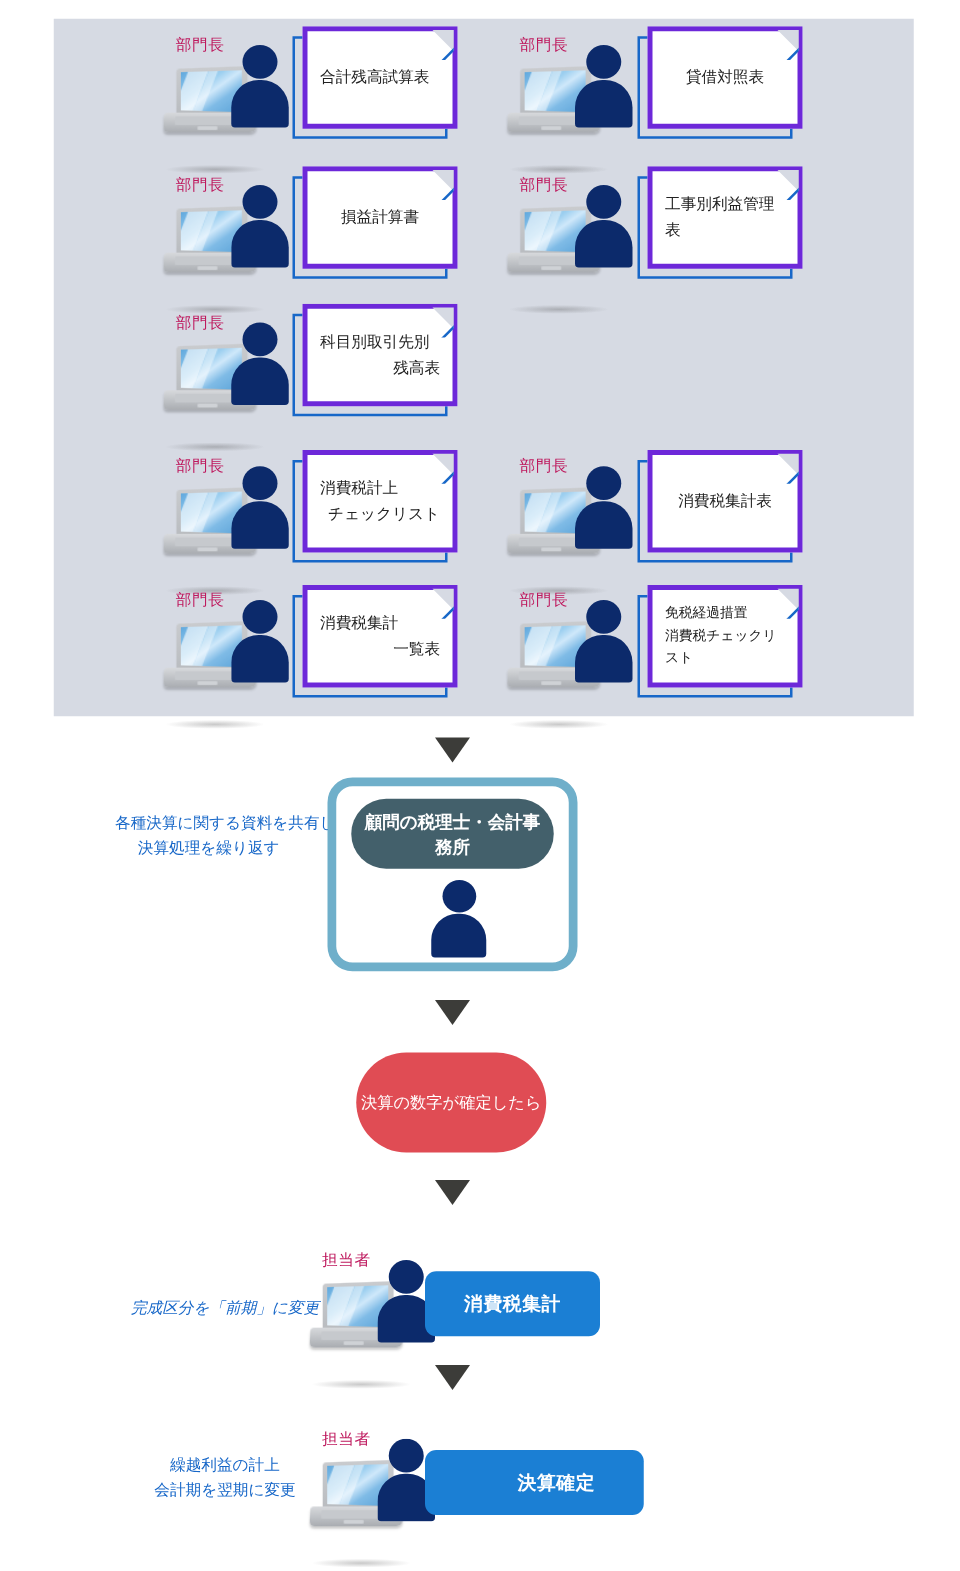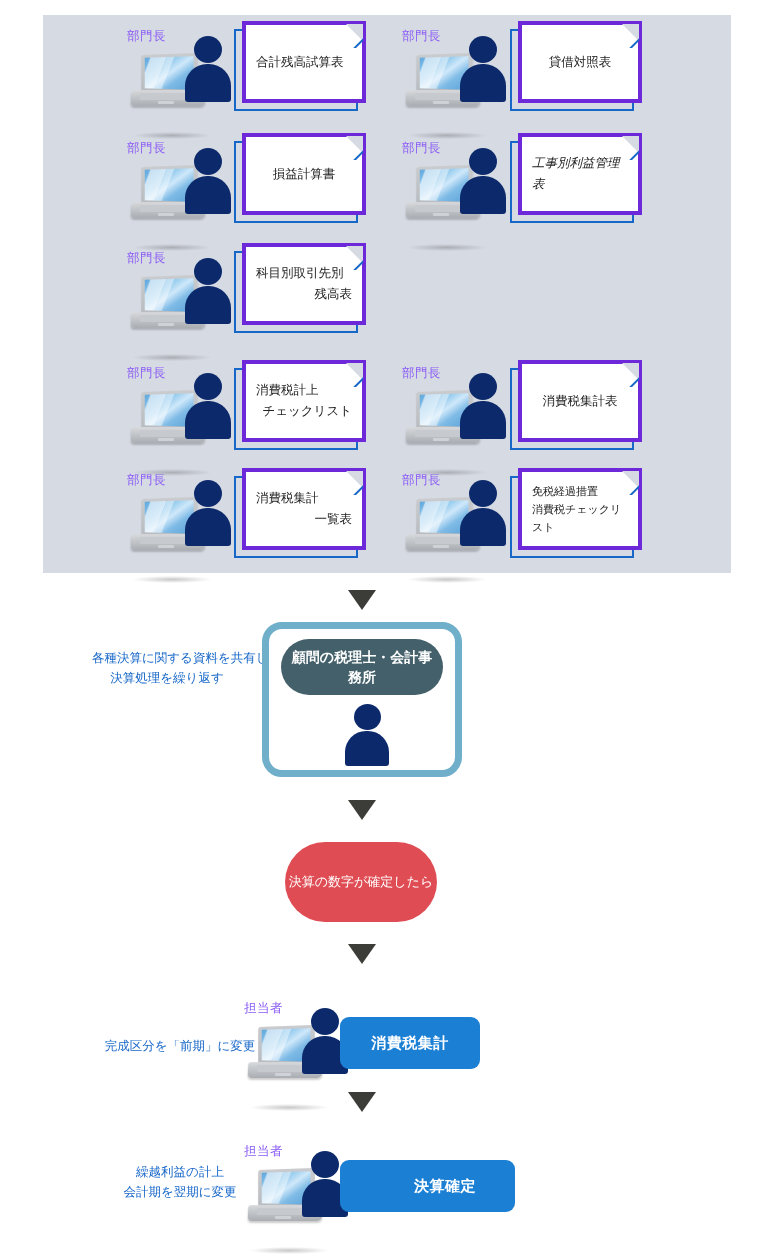--- a/index.html
+++ b/index.html
@@ -13,22 +13,22 @@
 
   
   .panel{
     position:absolute;left:43px;top:15px;width:688px;height:558px;
     background:#d6dae3;
   }
 
   
   .actor{position:absolute;width:100px;height:92px;}
   .actor .role{
-    position:absolute;left:0;top:2px;width:66px;
-    font-size:12.5px;color:#8b5cf6;letter-spacing:.5px;line-height:1;
+    position:absolute;left:0;top:2px;width:66px;text-align:center;
+    font-size:12.5px;color:#be185d;letter-spacing:.5px;line-height:1;
     white-space:nowrap;
   }
   .laptop{position:absolute;left:4px;top:26px;width:74px;height:56px;}
   .lp-lid{
     position:absolute;left:8px;top:0;width:58px;height:38px;
     background:linear-gradient(180deg,#c9cbce 0%,#b9bcc0 100%);
     border-radius:3px 3px 0 0;
     transform:perspective(120px) rotateY(-13deg);
     box-shadow:0 1px 1px rgba(0,0,0,.18);
   }
@@ -254,21 +254,21 @@
           <div class="lp-key"></div>
           <div class="lp-pad"></div>
         </div>
       <div class="lp-shadow"></div>
     </div>
     <div class="person">
       <div class="head"></div>
         <div class="body"></div>
     </div>
   </div>
-  <div class="doccard" style="left:510px;top:133px;font-style:italic;">
+  <div class="doccard" style="left:510px;top:133px;">
     <div class="behind"></div>
     <div class="front">
       <div class="fold"></div>
       <div class="foldline"></div>
       <div class="txt">
         <span>工事別利益管理表</span>
       </div>
     </div>
   </div>
 
@@ -429,21 +429,21 @@
         <div class="body"></div>
     </div>
   </div>
 
   <div class="arrow" style="left:348px;top:800px;"></div>
 
   <div class="redpill">決算の数字が確定したら</div>
 
   <div class="arrow" style="left:348px;top:944px;"></div>
 
-  <div class="note" style="left:100px;top:1036px;width:160px;">
+  <div class="note" style="left:100px;top:1036px;width:160px;font-style:italic;">
     <span>完成区分を「前期」に変更</span>
   </div>
   <div class="actor" style="left:244px;top:1000px;">
     <div class="role">担当者</div>
     <div class="laptop">
       <div class="lp-lid">
           <div class="lp-screen"></div>
         </div>
       <div class="lp-base">
           <div class="lp-key"></div>

